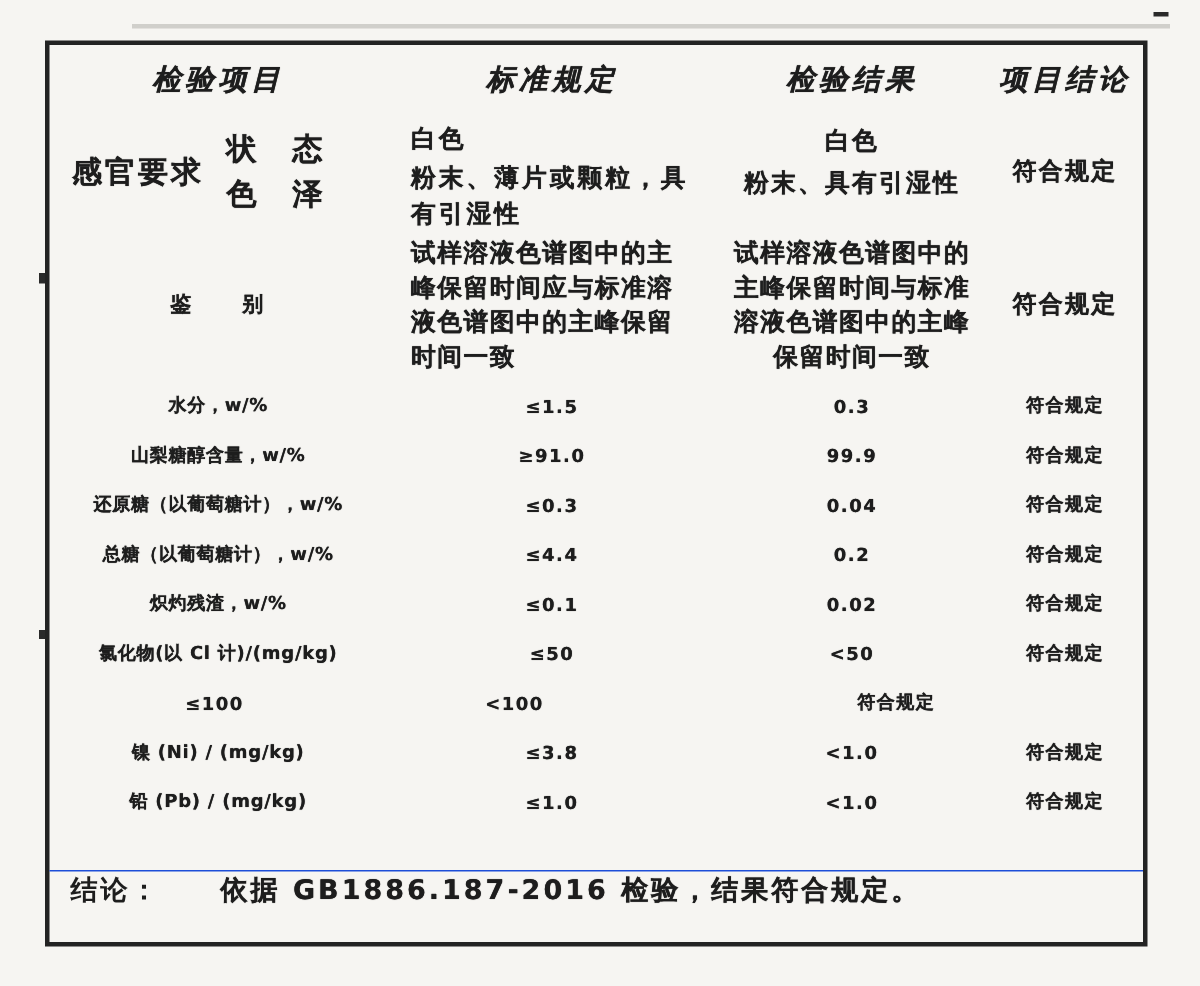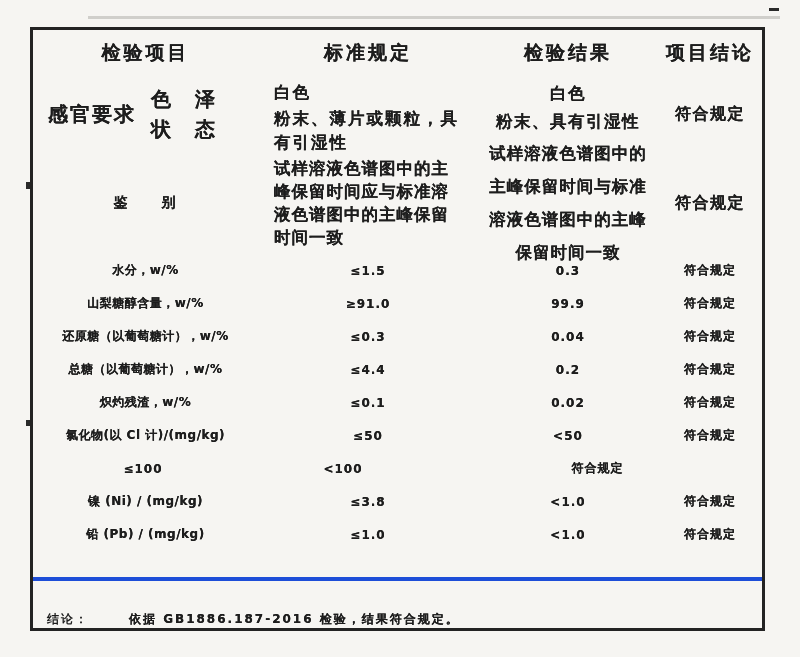--- a/index.html
+++ b/index.html
@@ -22,47 +22,47 @@
   .main{flex:1;display:flex;flex-direction:column;}
   .row{display:flex;flex-shrink:0;}
   .cell{box-sizing:border-box;}
   .c1{width:225px;}
   .c2{width:220px;}
   .c3{width:180px;}
   .c4{flex:1;}
   .center{display:flex;align-items:center;justify-content:center;text-align:center;}
 
   .row *{text-shadow:0 0 .5px rgba(0,0,0,.85);}
-  .header{height:46px;}
+  .header{height:46px;font-style:italic;}
   .header .cell{font-size:19px;letter-spacing:3px;}
   .sensory{height:76px;}
   .ident{height:102px;}
   .num{height:33px;}
   .num .cell{font-size:12px;letter-spacing:1px;}
   .num .c1{letter-spacing:.5px;white-space:nowrap;}
 
   .sens-c1{display:flex;align-items:stretch;font-size:20px;letter-spacing:2px;}
   .sens-label{width:118px;display:flex;align-items:center;justify-content:center;}
   .sens-subs{flex:1;display:flex;flex-direction:column;justify-content:space-around;padding:8px 0;}
   .sens-subs div{text-align:left;}
   .sens-std{padding:5px 0 0 16px;font-size:16.5px;letter-spacing:2px;line-height:24px;}
   .sens-std .wrapnarrow{max-width:192px;margin-top:2px;}
   .sens-res{display:flex;flex-direction:column;align-items:center;padding-top:6px;font-size:16.5px;letter-spacing:1.5px;line-height:24px;}
   .sens-res div:last-child{margin-top:4px;}
   .sensory .c4{font-size:16px;letter-spacing:1.5px;}
 
   .ident .c1{font-size:14px;letter-spacing:2px;}
   .ident-std-wrap{display:flex;align-items:center;height:100%;padding-left:16px;}
   .ident-std{width:186px;font-size:16.5px;letter-spacing:1px;line-height:23px;text-align:left;}
-  .ident-res{width:170px;font-size:16.5px;letter-spacing:1px;line-height:33px;margin:0 auto;text-align:center;}
+  .ident-res{width:170px;font-size:16.5px;letter-spacing:1px;line-height:23px;margin:0 auto;text-align:center;}
   .ident .c4{font-size:16px;letter-spacing:1.5px;}
 
   .footer{
-    height:47px;border-top:4px solid #1d4ed8;
-    display:flex;align-items:flex-end;font-size:12px;letter-spacing:2px;
+    height:47px;border-top:1px solid #1d4ed8;
+    display:flex;align-items:flex-start;font-size:18px;letter-spacing:2px;
   }
   .f-label{margin-left:14px;}
   .f-text{margin-left:40px;text-shadow:0 0 .5px rgba(0,0,0,.85);}
 </style>
 </head>
 <body>
 
 <div class="streak"></div>
 <div class="speck sp1"></div>
 <div class="speck sp2"></div>
@@ -75,22 +75,22 @@
       <div class="cell c1 center">检验项目</div>
       <div class="cell c2 center">标准规定</div>
       <div class="cell c3 center">检验结果</div>
       <div class="cell c4 center">项目结论</div>
     </div>
 
     <div class="row sensory">
       <div class="cell c1 sens-c1">
         <div class="sens-label">感官要求</div>
         <div class="sens-subs">
+          <div>状　态</div>
           <div>色　泽</div>
-          <div>状　态</div>
         </div>
       </div>
       <div class="cell c2 sens-std">
         <div>白色</div>
         <div class="wrapnarrow">粉末、薄片或颗粒，具有引湿性</div>
       </div>
       <div class="cell c3 sens-res">
         <div>白色</div>
         <div>粉末、具有引湿性</div>
       </div>

